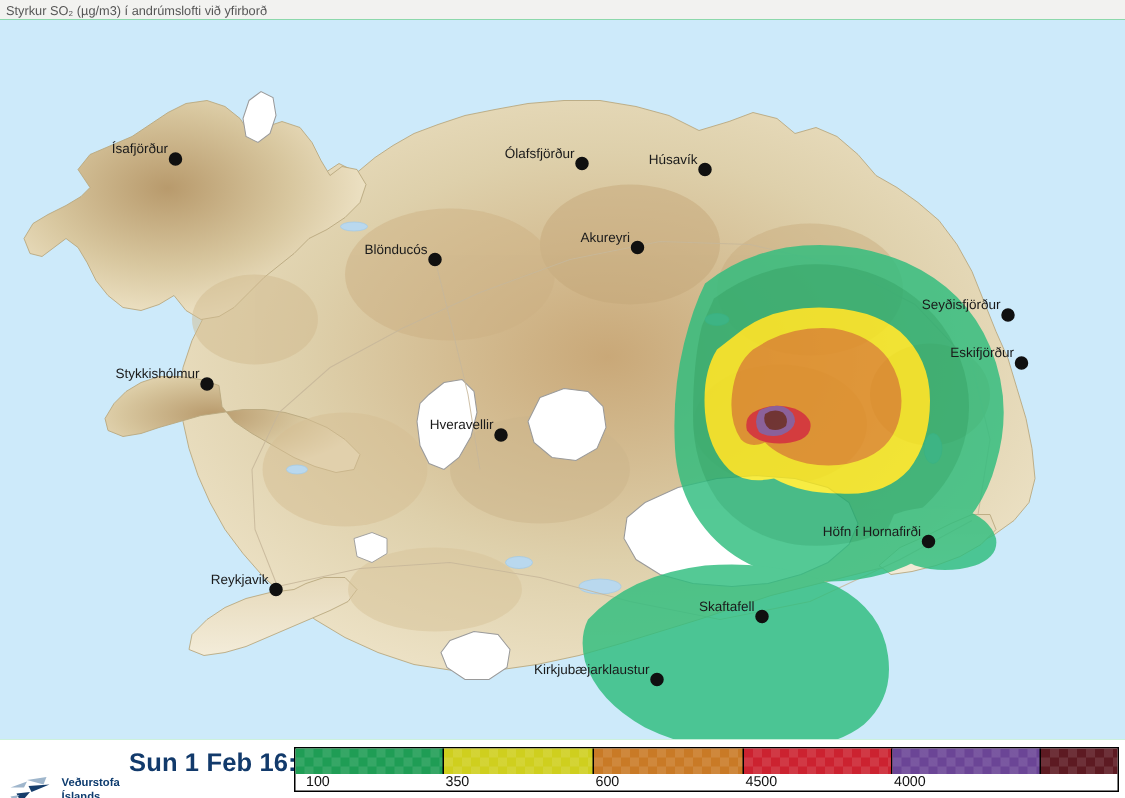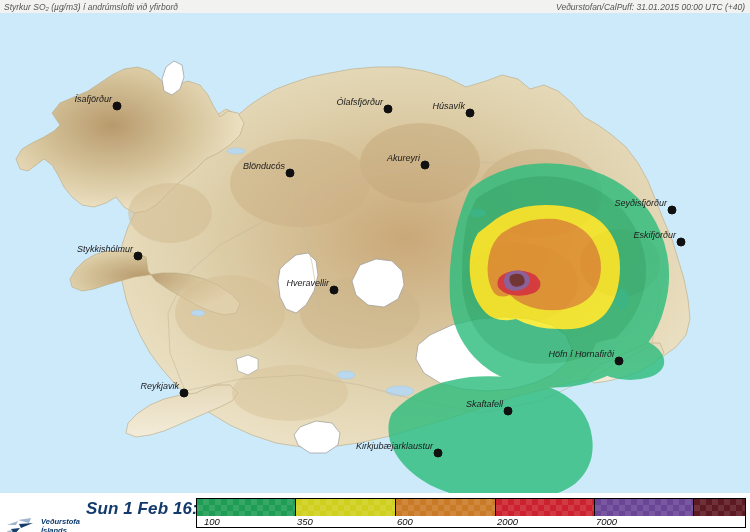--- a/index.html
+++ b/index.html
@@ -1,19 +1,19 @@
 <!DOCTYPE html>
 <html><head>
 <meta charset="utf-8">
 <style>
   html,body{margin:0;padding:0;background:#fff;}
   body{width:750px;height:532px;overflow:hidden;
        font-family:"Liberation Sans","DejaVu Sans",sans-serif;}
 
-  #app{position:relative;width:750px;height:532px;background:#ffffff;font-style:italic;}
+  #app{position:relative;width:750px;height:532px;background:#ffffff;}
 
   
   #header{position:absolute;left:0;top:0;width:750px;height:13px;
           background:#f2f2f0;border-bottom:1px solid #d8d8d4;
           font-size:8.5px;color:#555;}
   #header .h-left{position:absolute;left:4px;top:2px;white-space:nowrap;}
   #header .h-right{position:absolute;right:5px;top:2px;white-space:nowrap;}
 
   
   #map{position:absolute;left:0;top:13px;width:750px;height:480px;
@@ -49,21 +49,20 @@
   #legend-ticks .tick{position:absolute;top:0;font-size:9.5px;color:#111;
                       white-space:nowrap;padding-left:1px;}
 </style>
 </head>
 <body>
 
 <div id="app">
 
   <div id="header">
     <span class="h-left">Styrkur SO₂ (µg/m3) í andrúmslofti við yfirborð</span>
-    <span class="h-right">Veðurstofan/CalPuff: 31.01.2015 00:00 UTC (+40)</span>
   </div>
 
   <div id="map">
     <svg width="750" height="480" viewBox="0 0 750 480">
 
       <defs>
 
         <radialGradient id="terr1" cx="50%" cy="45%" r="65%">
           <stop offset="0%" stop-color="#c9a878"></stop>
           <stop offset="55%" stop-color="#ded0ab"></stop>
@@ -283,19 +282,19 @@
           <div class="checker"></div>
         </div>
         <div class="seg" style="width: 51px; background: rgb(93, 26, 34);">
           <div class="checker"></div>
         </div>
       </div>
     <div id="legend-ticks">
         <span class="tick" style="left: 6px;">100</span>
         <span class="tick" style="left: 99px;">350</span>
         <span class="tick" style="left: 199px;">600</span>
-        <span class="tick" style="left: 299px;">2000</span>
-        <span class="tick" style="left: 398px;">7000</span>
+        <span class="tick" style="left: 299px;">4500</span>
+        <span class="tick" style="left: 398px;">4000</span>
         <span class="tick" style="left: 508px; margin-top: 40px;">14000</span>
       </div>
   </div>
 
 </div>
 
 </body></html>

